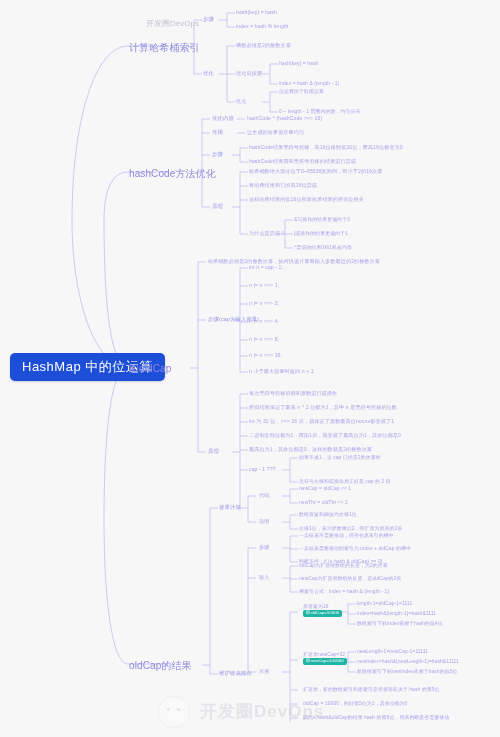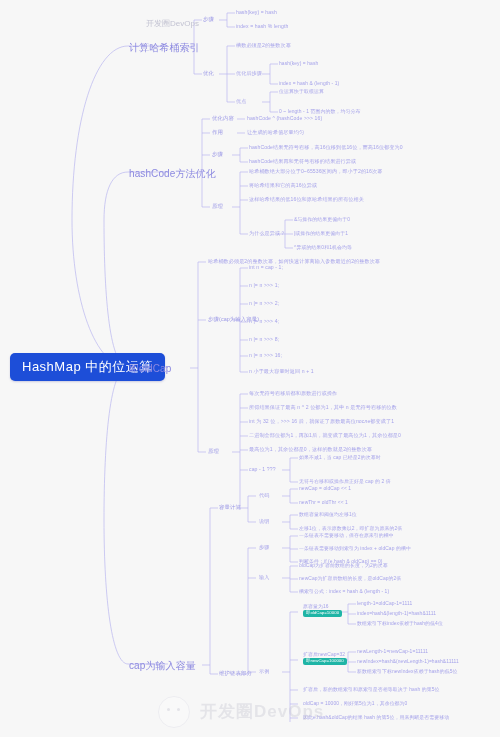--- a/index.html
+++ b/index.html
@@ -168,21 +168,21 @@
   <div class="node lvl2" style="left:208px;top:449px;">原理</div>
   <div class="node lvl3" style="left:249px;top:391px;">每次无符号右移后都和原数进行或操作</div>
   <div class="node lvl3" style="left:249px;top:405px;">所得结果保证了最高 n ^ 2 位都为1，其中 n 是无符号右移的位数</div>
   <div class="node lvl3" style="left:249px;top:419px;">int 为 32 位，&gt;&gt;&gt; 16 后，就保证了原数最高位после都变成了1</div>
   <div class="node lvl3" style="left:249px;top:433px;">二进制全部位都为1，再加1后，就变成了最高位为1，其余位都是0</div>
   <div class="node lvl3" style="left:249px;top:447px;">最高位为1，其余位都是0，这样的数就是2的整数次幂</div>
   <div class="node lvl3" style="left:249px;top:467px;">cap - 1 ???</div>
   <div class="node lvl4" style="left:299px;top:455px;">如果不减1，当 cap 已经是2的次幂时</div>
   <div class="node lvl4" style="left:299px;top:479px;">无符号右移和或操作后正好是 cap 的 2 倍</div>
 
-  <div class="node lvl1" style="left:129px;top:660px;">cap为输入容量</div>
+  <div class="node lvl1" style="left:129px;top:660px;">oldCap的结果</div>
   <svg class="links" viewBox="0 0 500 737">
     <g fill="none" stroke="#b9b6ef" stroke-width="0.7">
       <path d="M202,665 h8 M210,508 v166 M210,508 h8 M210,674 h8"></path>
       <path d="M240,508 h8 M248,496 v26 M248,496 h8 M248,522 h8"></path>
       <path d="M282,496 h8 M290,489 v14 M290,489 h8 M290,503 h8"></path>
       <path d="M282,522 h8 M290,515 v14 M290,515 h8 M290,529 h8"></path>
       <path d="M240,674 h8 M248,548 v124 M248,548 h8 M248,578 h8 M248,672 h8"></path>
       <path d="M282,548 h8 M290,536 v26 M290,536 h8 M290,549 h8 M290,562 h8"></path>
       <path d="M282,578 h8 M290,566 v26 M290,566 h8 M290,579 h8 M290,592 h8"></path>
       <path d="M282,672 h8 M290,612 v110 M290,612 h8 M290,660 h8 M290,690 h8 M290,704 h8 M290,718 h8"></path>

